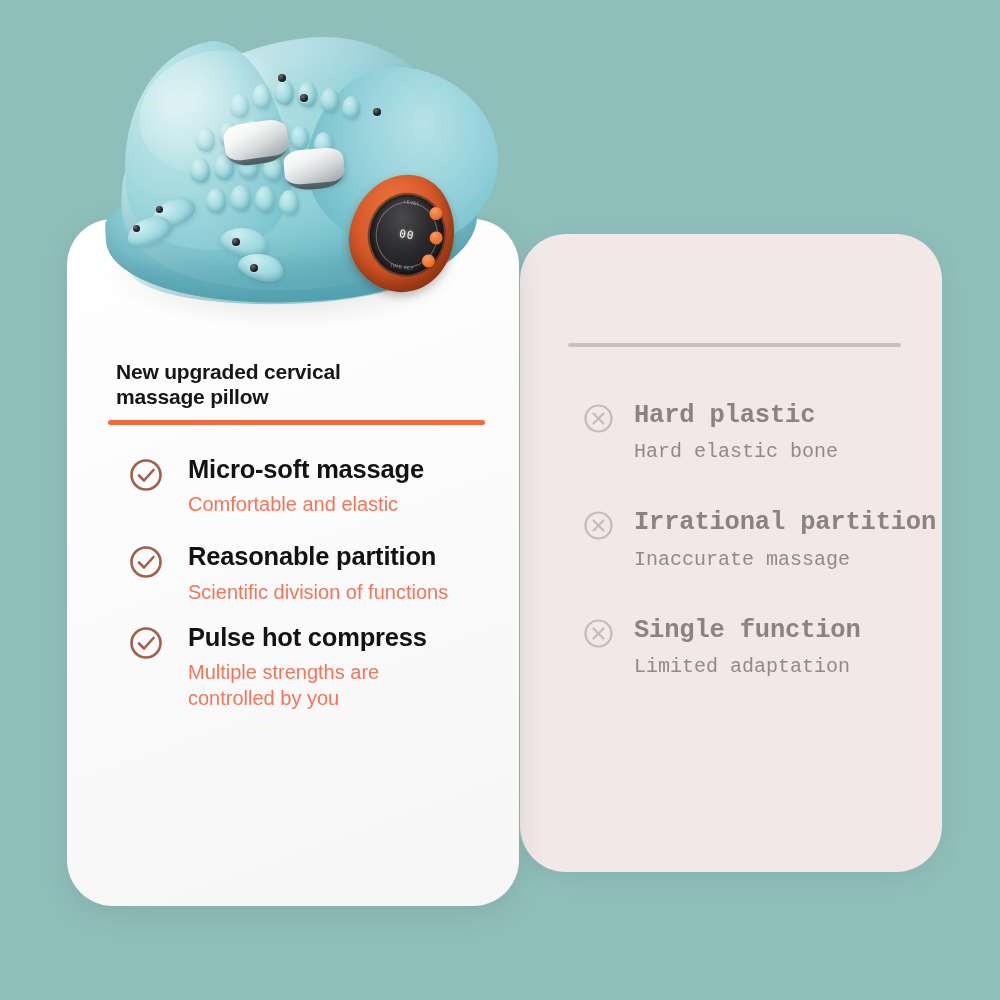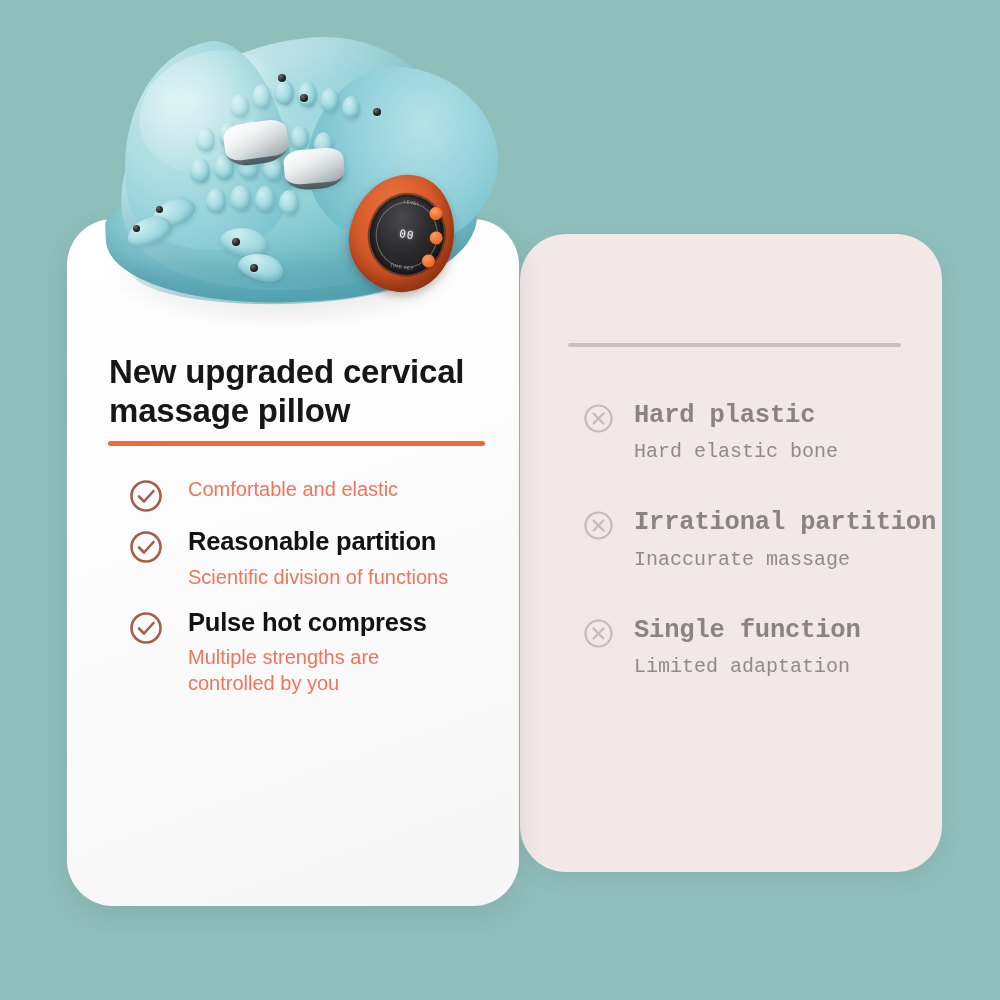--- a/index.html
+++ b/index.html
@@ -201,26 +201,26 @@
 
   
   .left-content {
     position: absolute;
     left: 108px;
     top: 352px;
     width: 400px;
     z-index: 8;
   }
   .left-title {
-    font-size: 33px;
+    font-size: 21px;
     font-weight: bold;
     color: #161616;
     line-height: 1.17;
     letter-spacing: -0.2px;
-    margin: 1px;
+    margin: 8px;
     white-space: pre-line;
   }
   .left-underline {
     margin-top: 11px;
     width: 377px;
     height: 5px;
     background: #f2683f;
     border-radius: 3px;
   }
   .feature-list { margin-top: 30px; }
@@ -386,20 +386,21 @@
 
     <div class="feature-list">
 
       <div class="feature-row">
         <span class="check-icon">
           <svg viewBox="0 0 36 36" width="36" height="36">
             <circle cx="18" cy="18" r="14.5" fill="none" stroke="#a0604c" stroke-width="2.6"></circle>
             <polyline points="11,18.5 16,23.5 25.5,13" fill="none" stroke="#a0604c" stroke-width="2.6" stroke-linecap="round" stroke-linejoin="round"></polyline>
           </svg>
         </span>
+        <div class="feature-title">Micro-soft massage</div>
         <div class="feature-sub">Comfortable and elastic</div>
       </div>
 
       <div class="feature-row" style="margin-bottom:18px;">
         <span class="check-icon">
           <svg viewBox="0 0 36 36" width="36" height="36">
             <circle cx="18" cy="18" r="14.5" fill="none" stroke="#a0604c" stroke-width="2.6"></circle>
             <polyline points="11,18.5 16,23.5 25.5,13" fill="none" stroke="#a0604c" stroke-width="2.6" stroke-linecap="round" stroke-linejoin="round"></polyline>
           </svg>
         </span>

